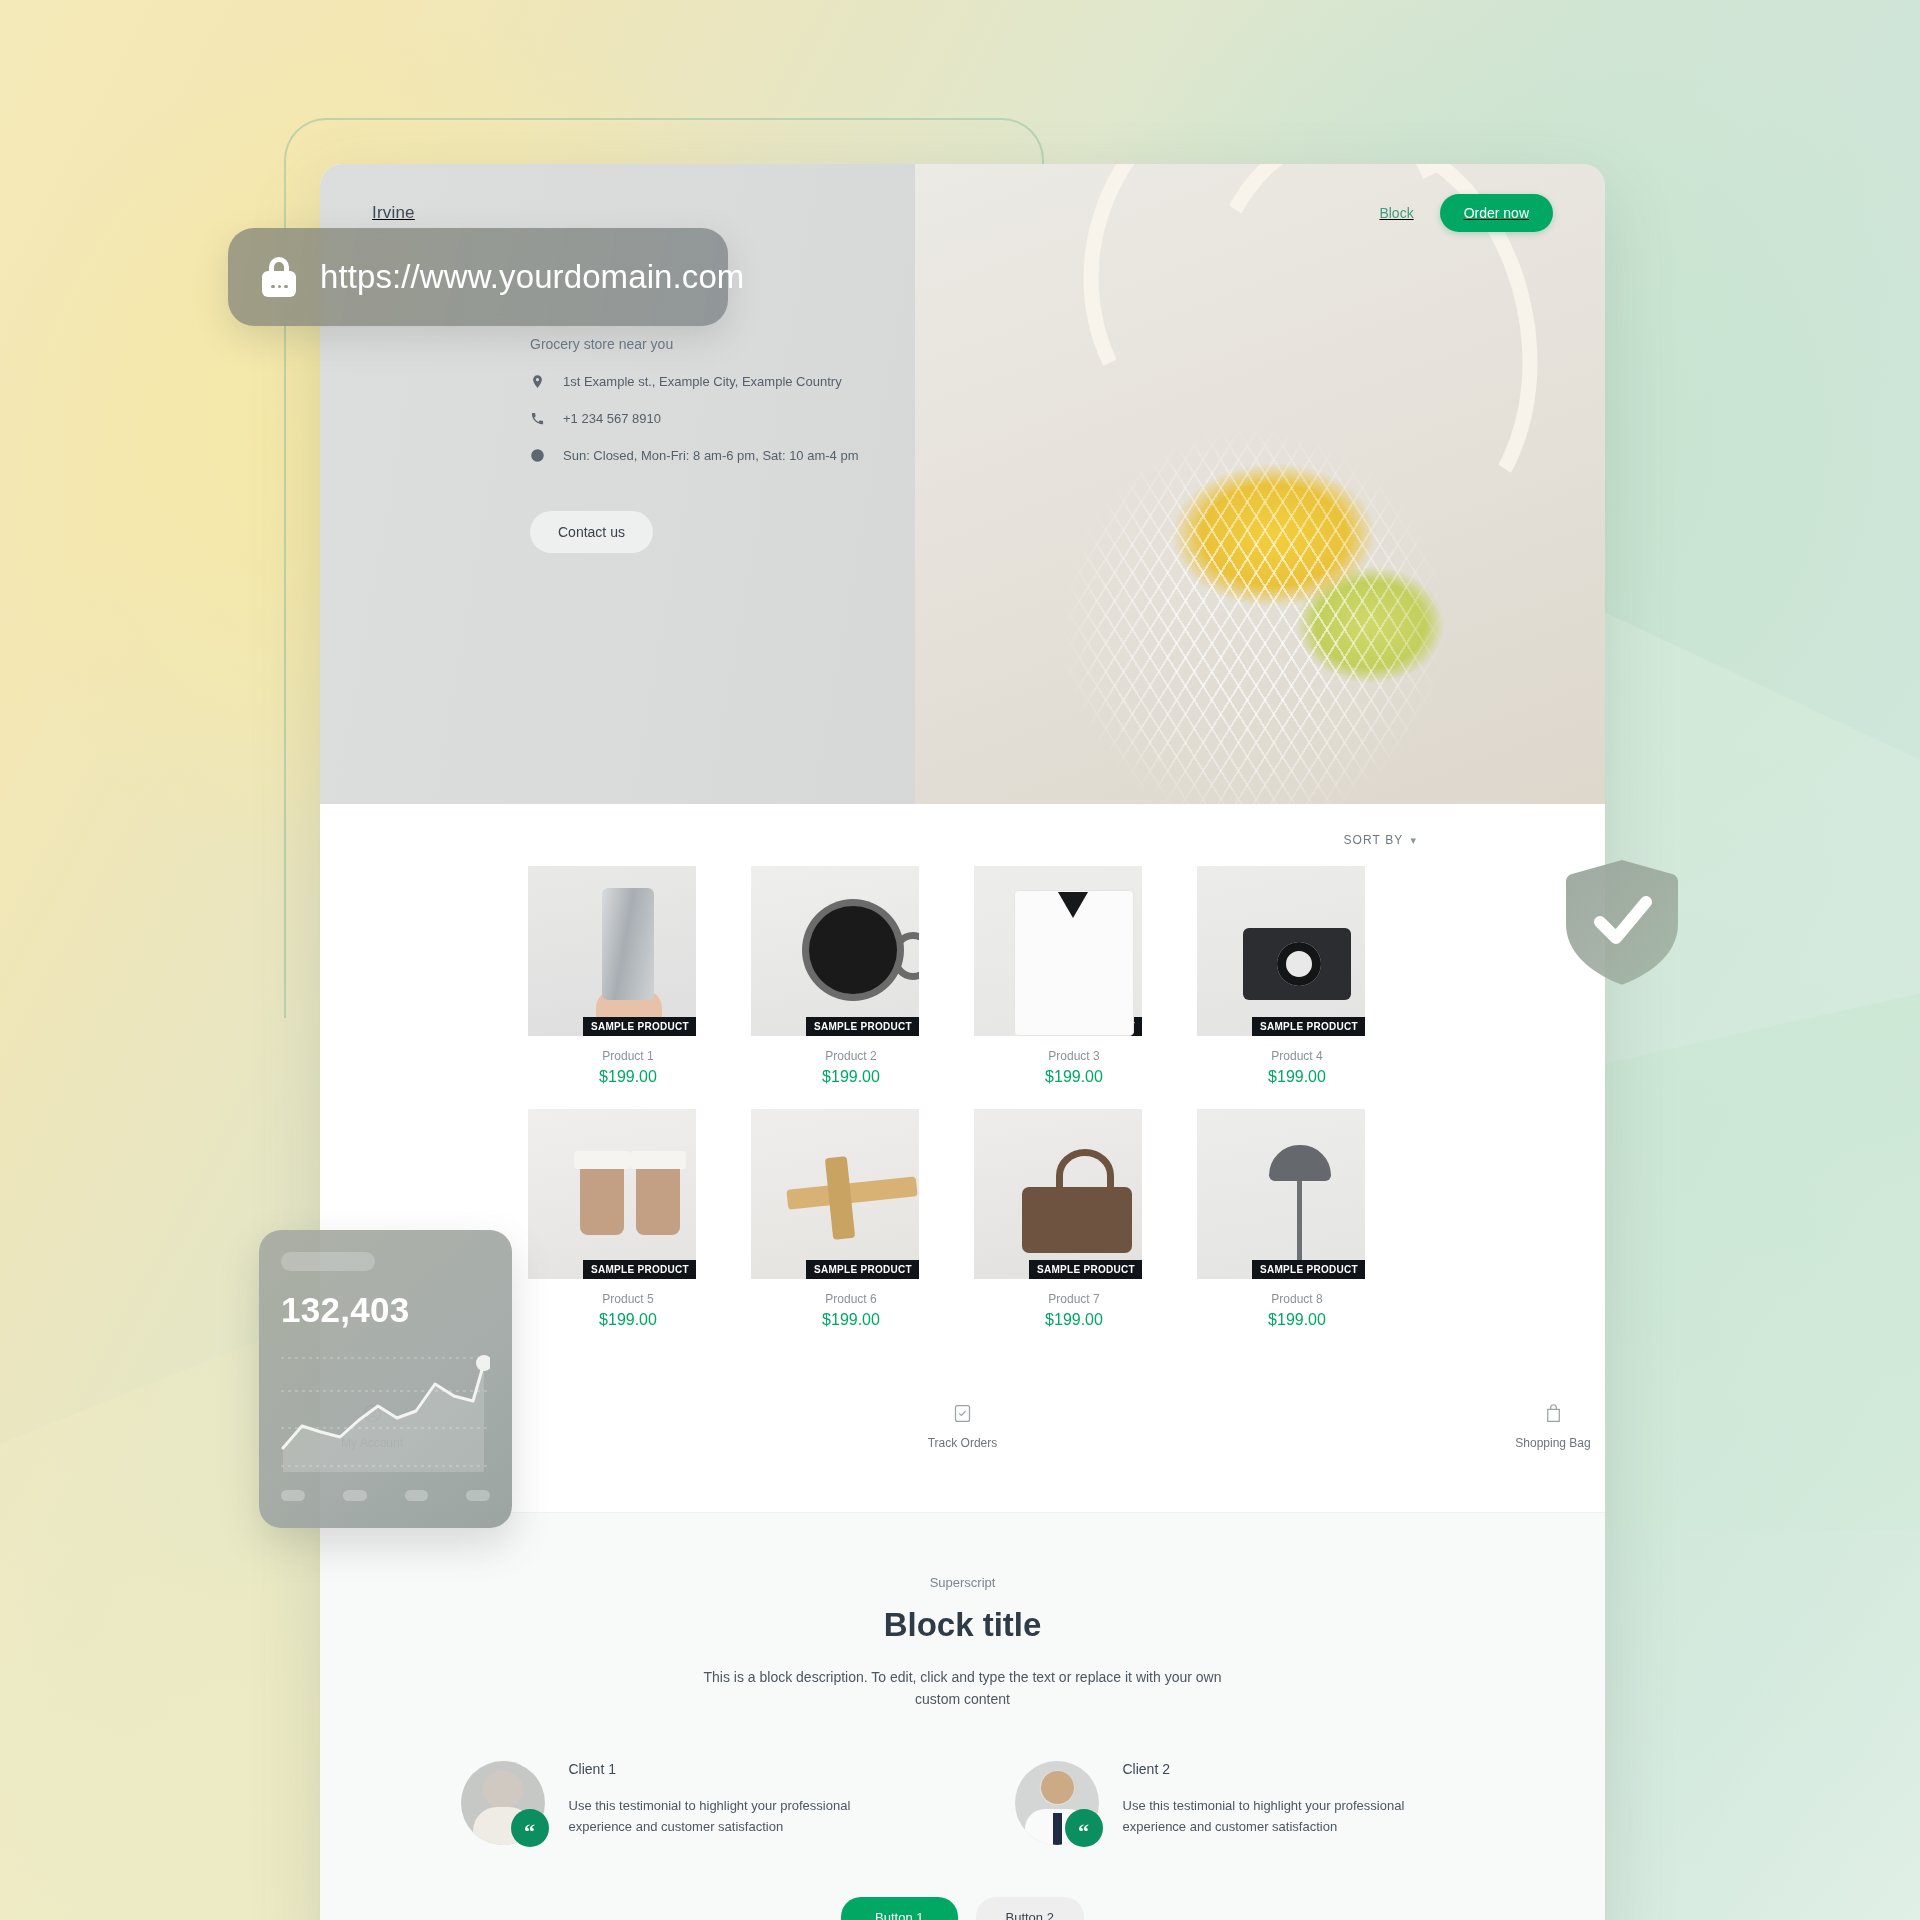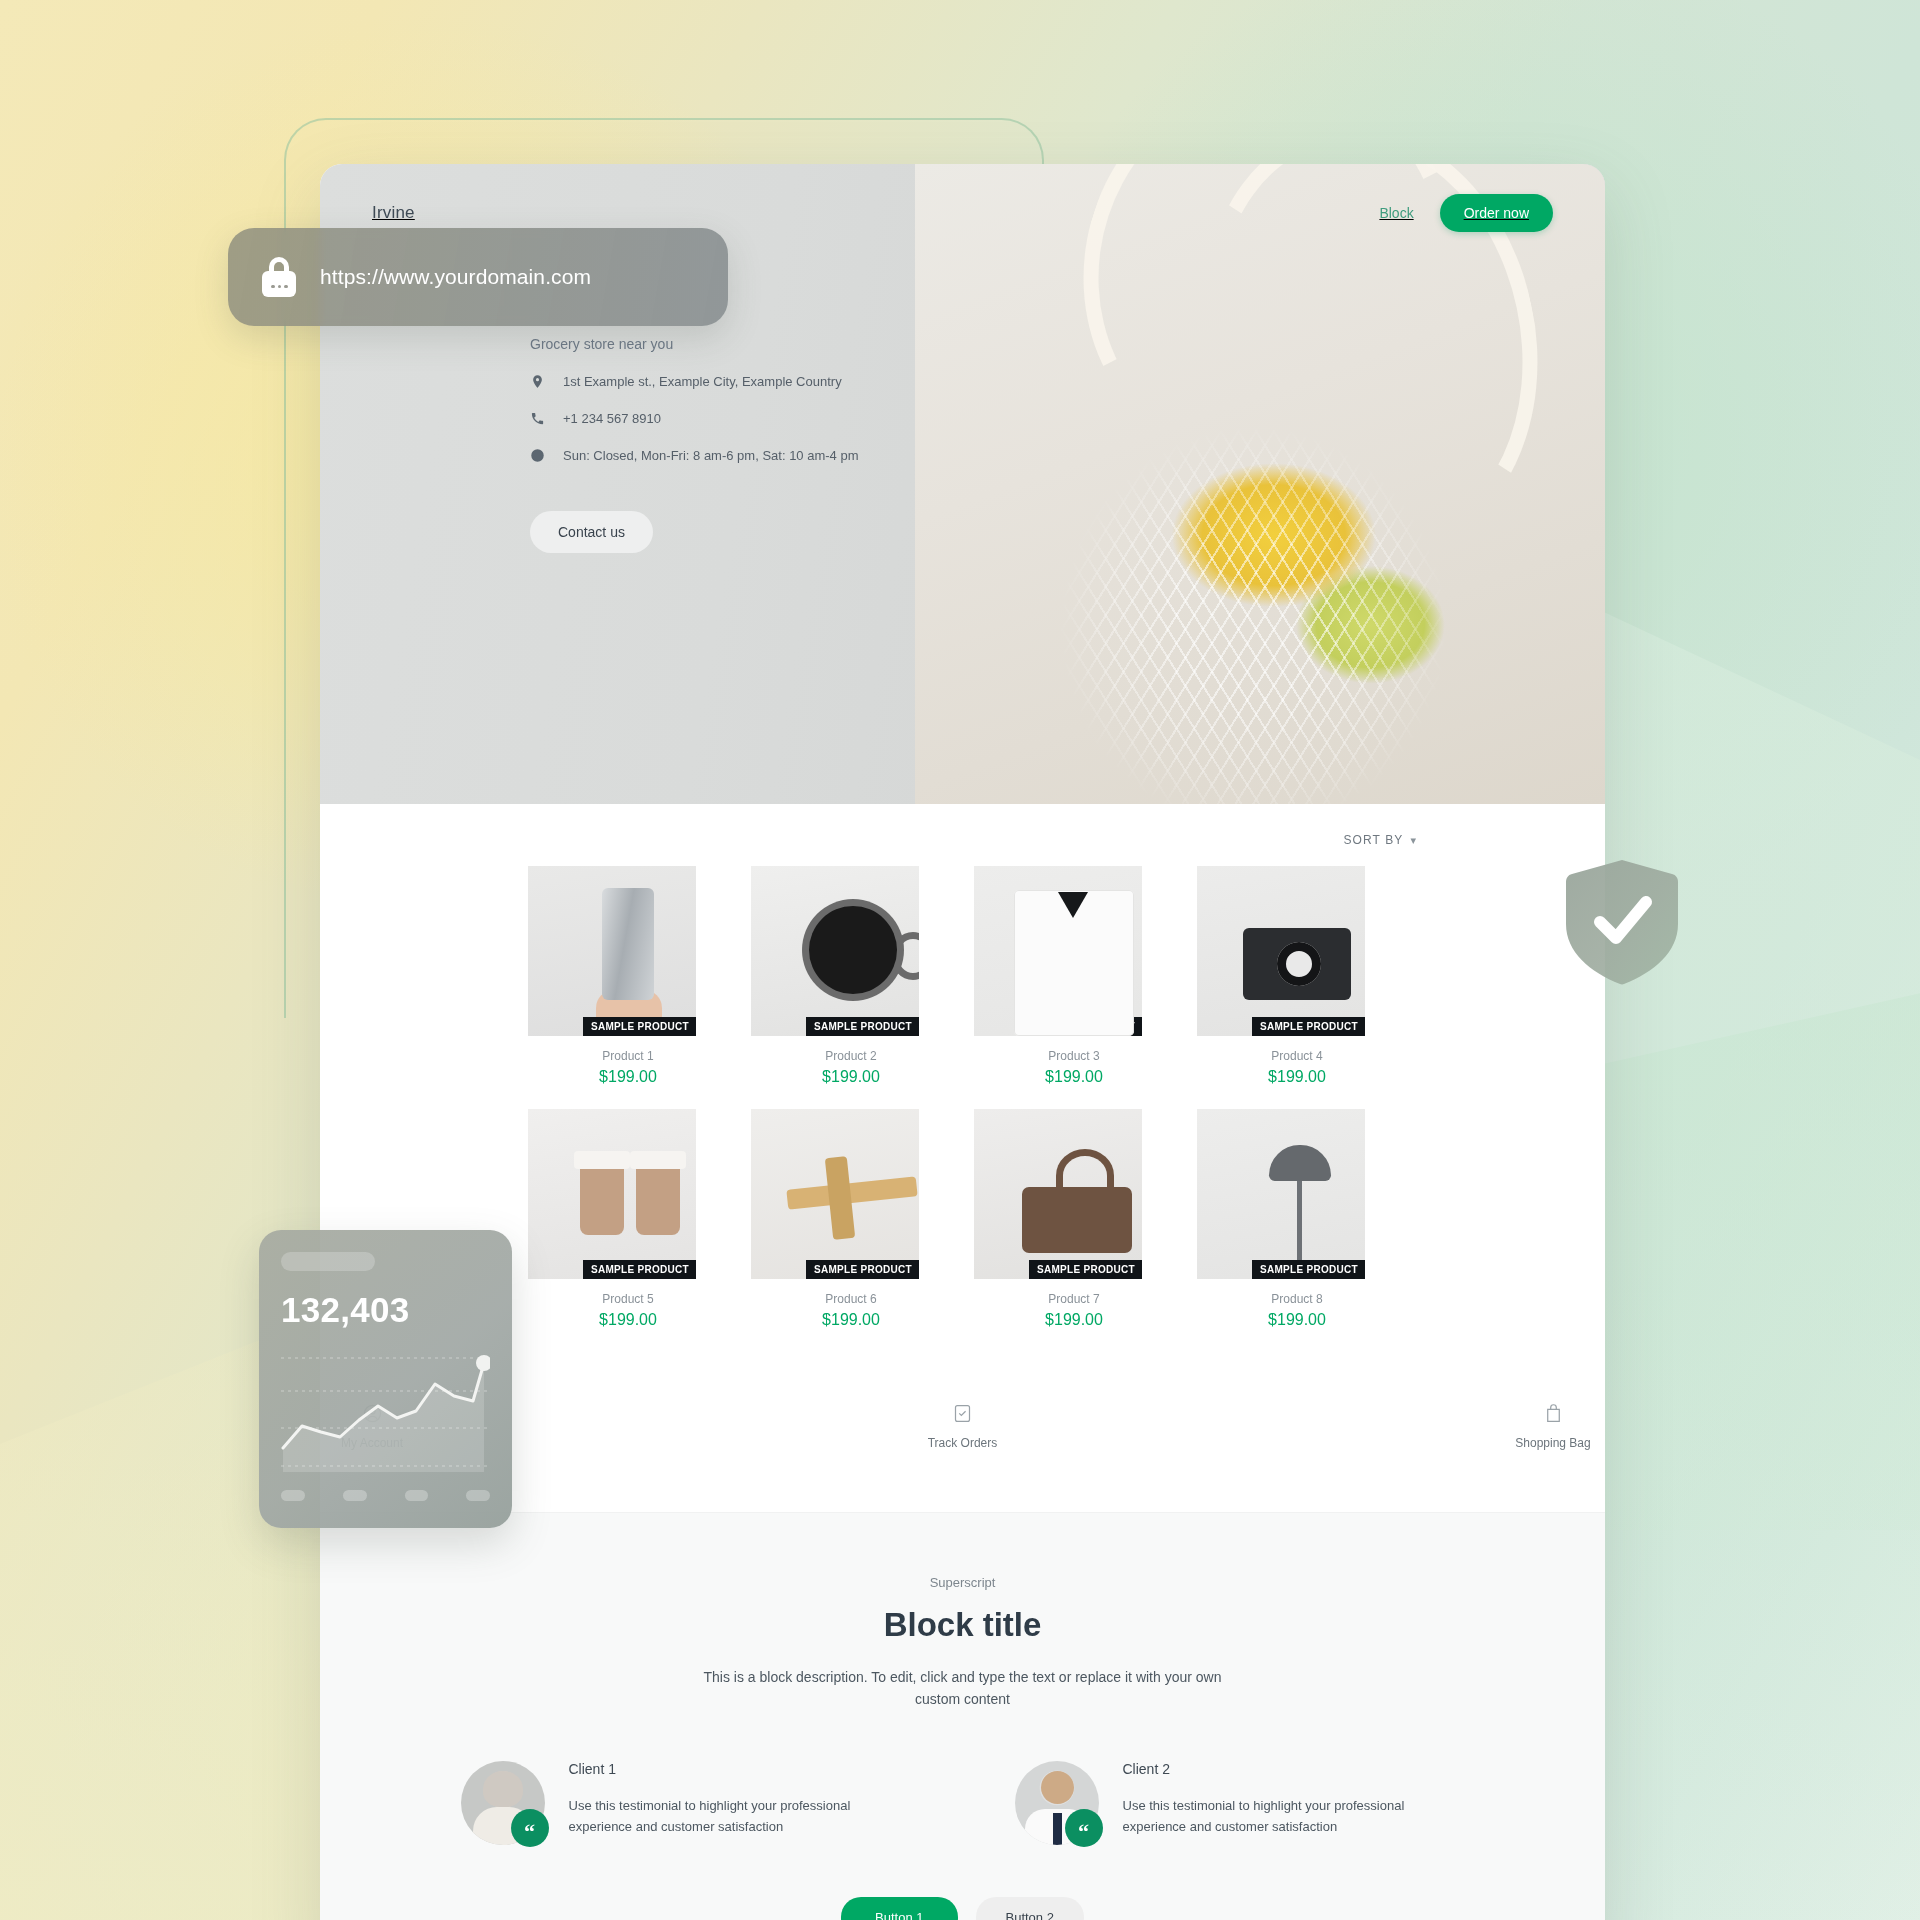--- a/index.html
+++ b/index.html
@@ -229,21 +229,21 @@
     background: linear-gradient(100deg, rgba(140,140,124,0.82), rgba(133,140,142,0.86));
     border-radius: 26px; display: flex; align-items: center; gap: 24px; padding: 0 34px;
     backdrop-filter: blur(4px);
     box-shadow: 0 12px 34px rgba(80,90,80,0.18);
   }
   .lock { width: 34px; height: 40px; position: relative; flex: 0 0 34px; }
   .lock-body { position: absolute; left: 0; bottom: 0; width: 34px; height: 26px; background: #fff; border-radius: 6px; }
   .lock-shackle { position: absolute; left: 7px; top: 0; width: 20px; height: 18px; border: 5px solid #fff; border-bottom: none; border-radius: 10px 10px 0 0; }
   .lock-dots { position: absolute; left: 9px; bottom: 9px; display: flex; gap: 3px; }
   .lock-dots i { width: 3.5px; height: 3.5px; border-radius: 50%; background: #9a9a92; display: block; }
-  .url-text { color: #fff; font-size: 21px; letter-spacing: .1px; }
+  .url-text { color: #fff; font-size: 33px; letter-spacing: .1px; }
 
   
   .stats-card {
     position: absolute; left: 259px; top: 1230px; width: 253px; height: 298px;
     border-radius: 22px; padding: 22px 22px 0 22px;
     background: linear-gradient(140deg, rgba(168,172,162,0.95), rgba(160,167,164,0.92) 55%, rgba(150,160,156,0.95));
     box-shadow: 0 16px 40px rgba(80,90,80,0.2);
     overflow: hidden;
   }
   .stats-pill { width: 94px; height: 19px; border-radius: 10px; background: rgba(255,255,255,0.22); }

